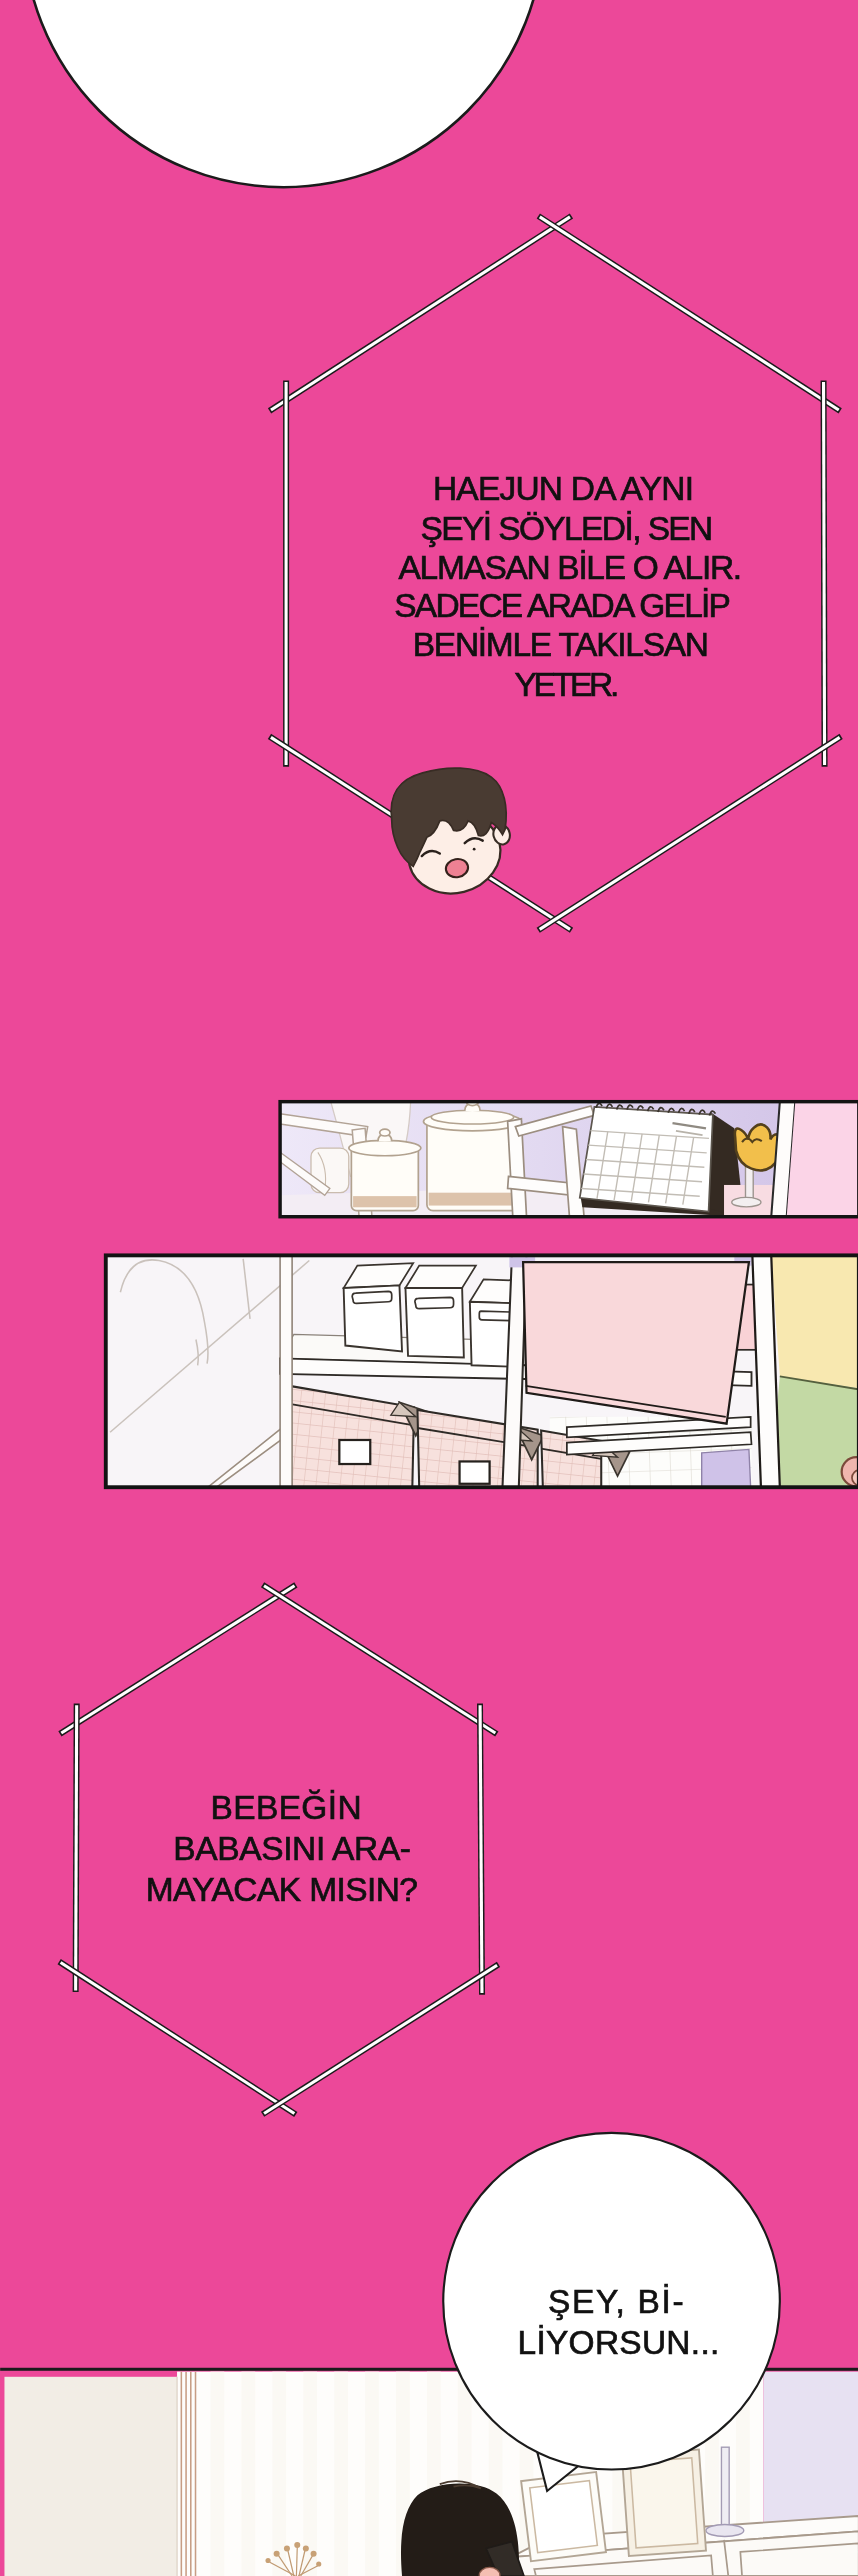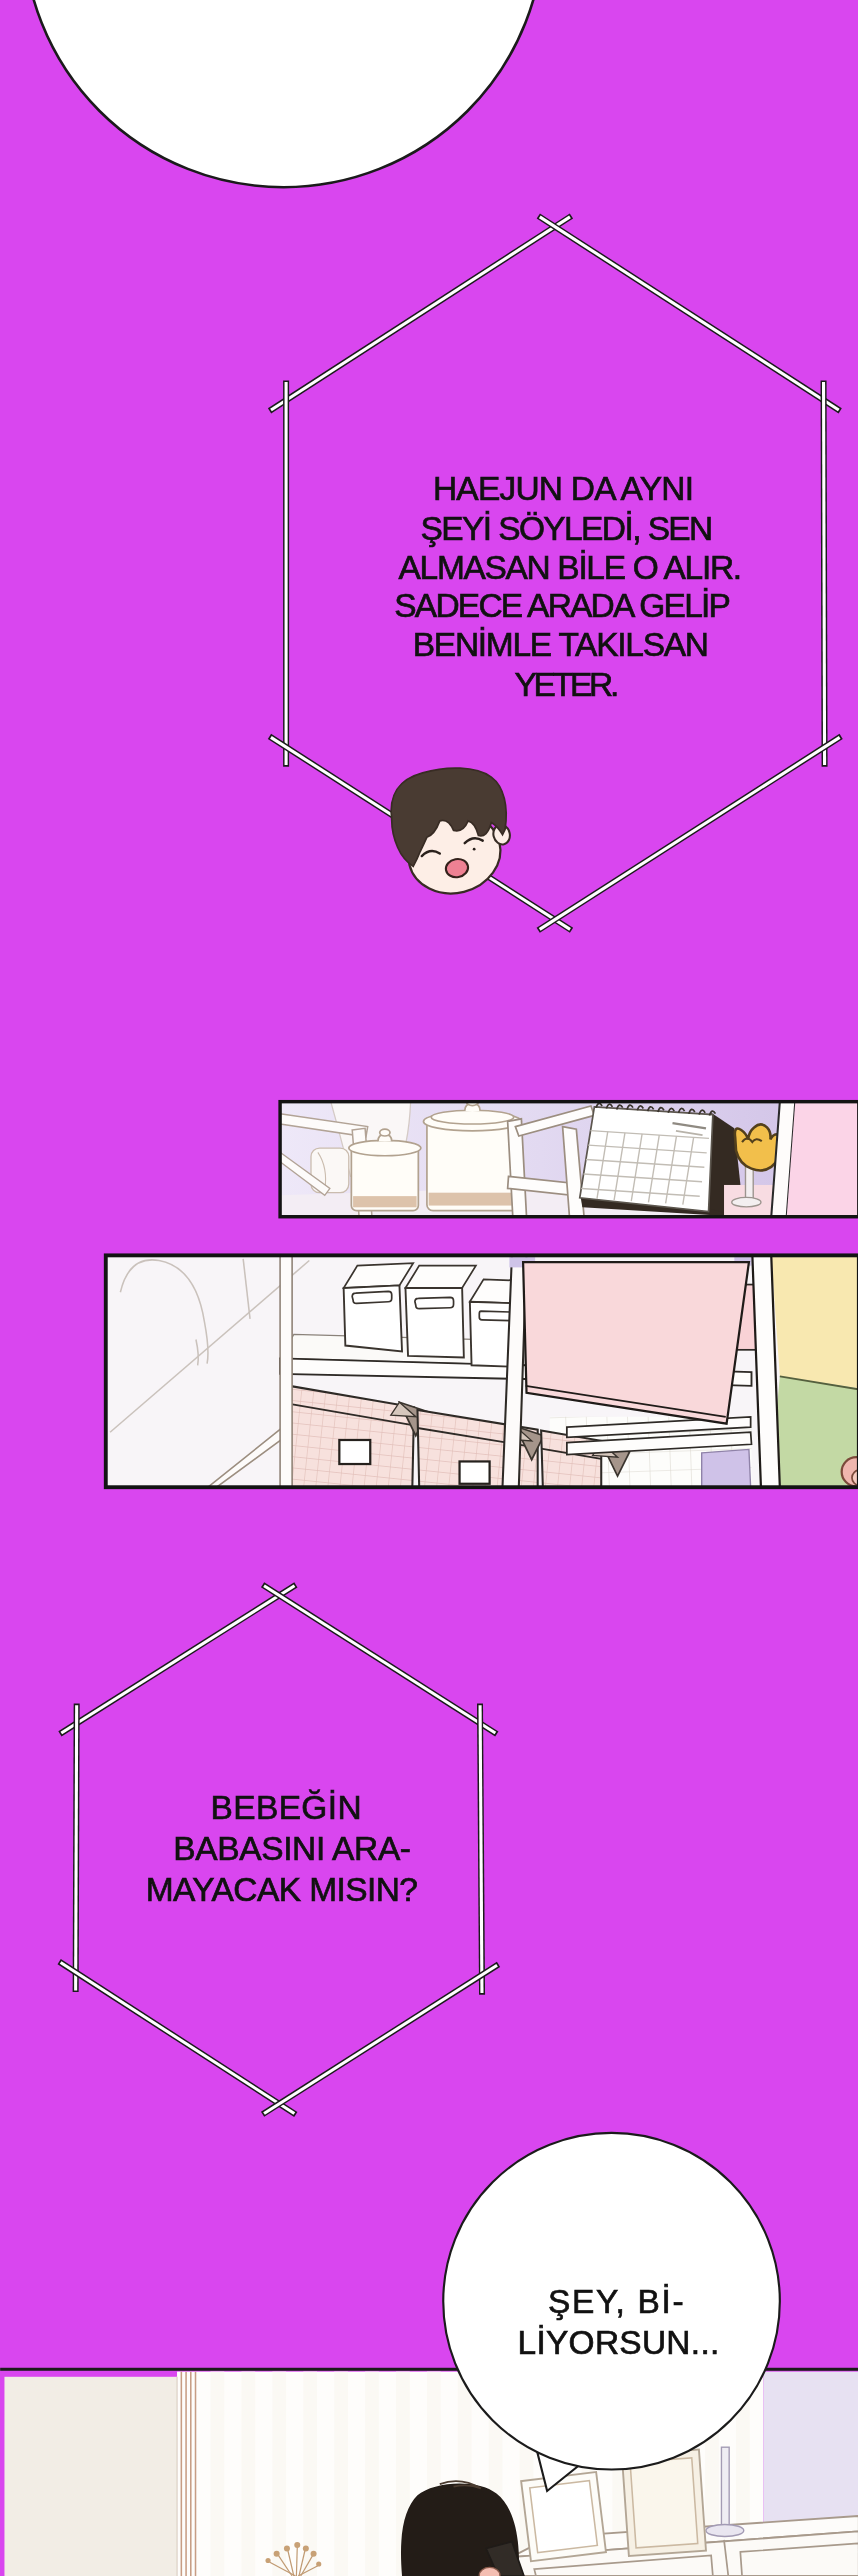--- a/index.html
+++ b/index.html
@@ -1,16 +1,16 @@
 <!DOCTYPE html>
 <html style="font-size:13.7px"><head>
 <meta charset="utf-8">
 <style>
   html,body{margin:0;padding:0;background:#ffffff;}
-  #page{position:relative;width:859px;height:2576px;background:#d946ef;overflow:hidden;}
+  #page{position:relative;width:859px;height:2576px;background:#ec4899;overflow:hidden;}
   svg{display:block;}
   .comic{font-family:"Liberation Sans",sans-serif;font-weight:400;}
 </style>
 </head>
 <body>
 <div id="page">
 <svg width="859" height="2576" viewBox="0 0 1000 3000">
 
 <circle cx="330" cy="-85" r="303" fill="#ffffff" stroke="#1b1b1b" stroke-width="3"></circle>
 

